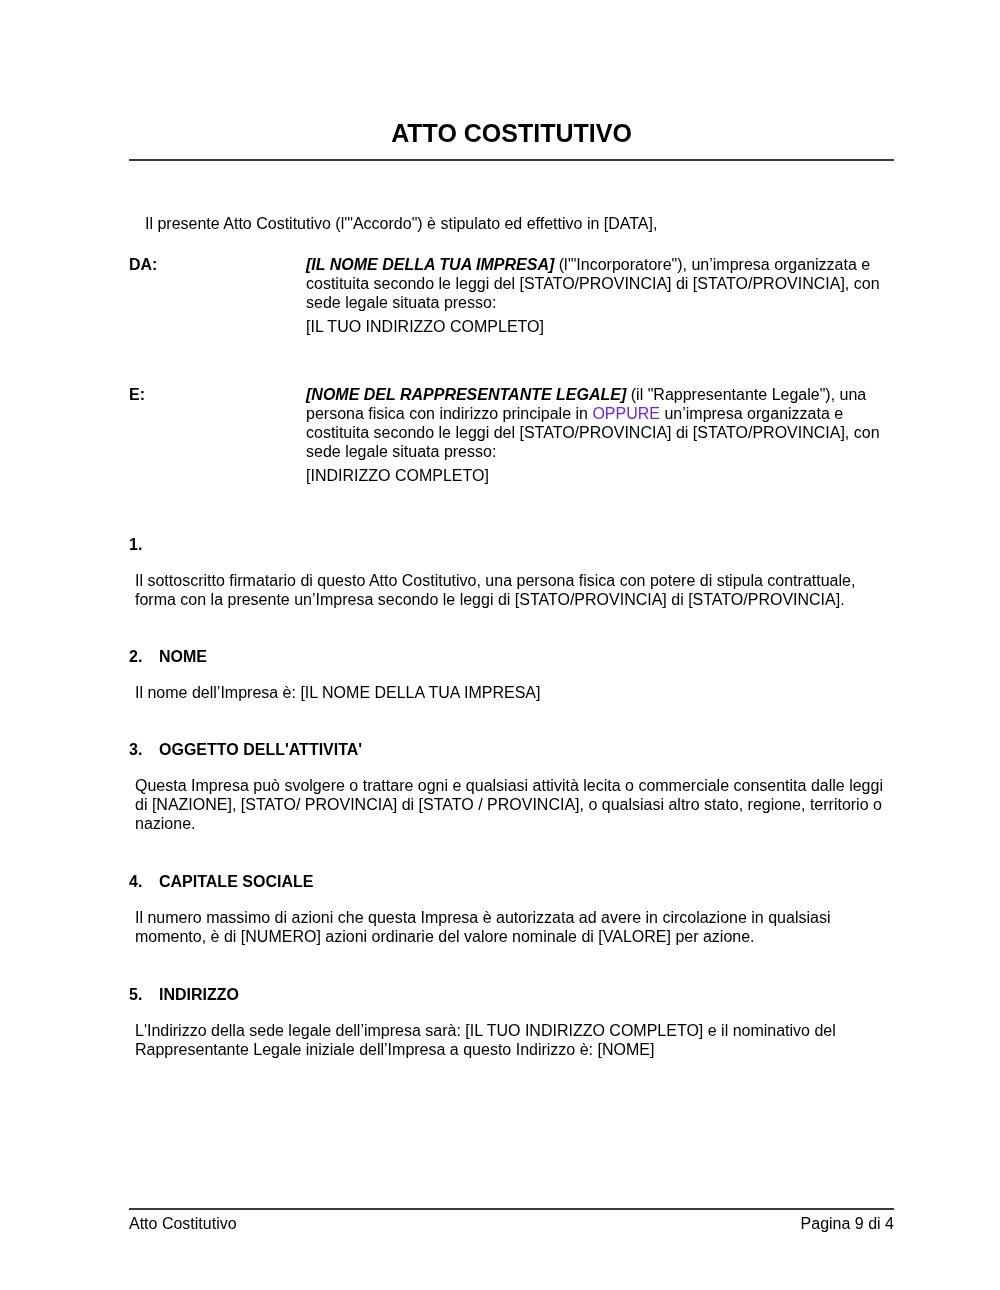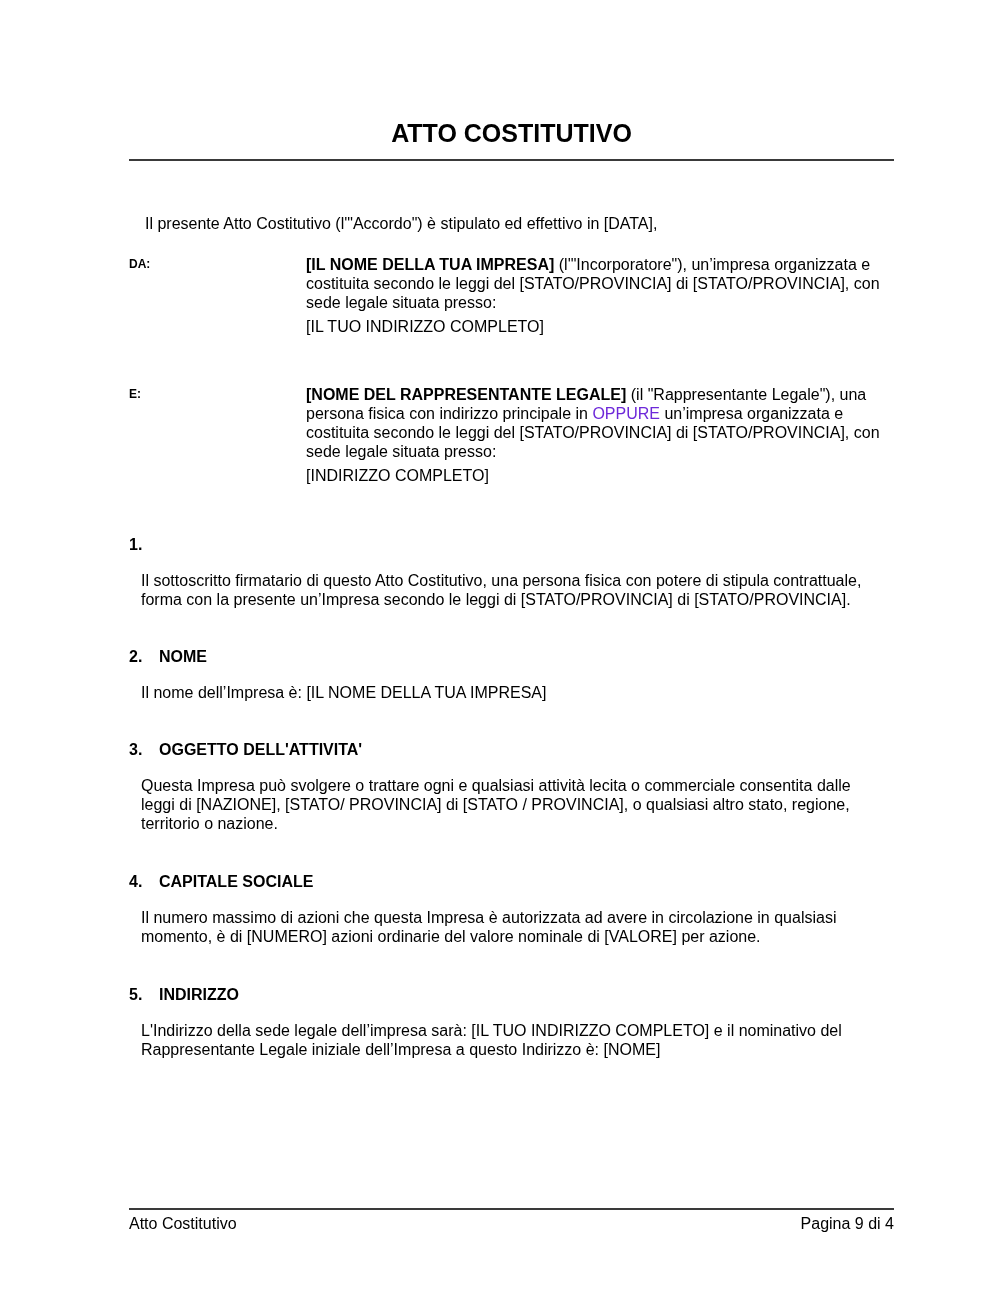--- a/index.html
+++ b/index.html
@@ -55,55 +55,55 @@
     .party {
       position: absolute;
       left: 117px;
       width: 765px;
     }
     .party .label {
       position: absolute;
       left: 0;
       top: 0;
       font-weight: bold;
-      font-size: 12px;
+      font-size: 16px;
       line-height: 19px;
     }
     .party .content {
       position: absolute;
       left: 177px;
       top: 0;
       width: 590px;
     }
     .party .content p {
       margin: 0;
     }
     .party .content .addr {
       margin-top: 5px;
     }
-    .bold { font-weight: bold; }
+    .bold { font-weight: bold; font-style: italic; }
     .accent { color: #6d28d9; }
     .section {
       position: absolute;
       left: 117px;
       width: 765px;
     }
     .section .heading {
       font-weight: bold;
       font-size: 16px;
       line-height: 19px;
       margin: 0;
       display: flex;
     }
     .section .heading .num {
       width: 30px;
       display: inline-block;
     }
     .section .body {
-      margin: 12px;
+      margin: 6px;
       margin-top: 17px;
     }
     .footer {
       position: absolute;
       left: 117px;
       width: 765px;
       top: 1214px;
       display: flex;
       justify-content: space-between;
       font-size: 16px;

